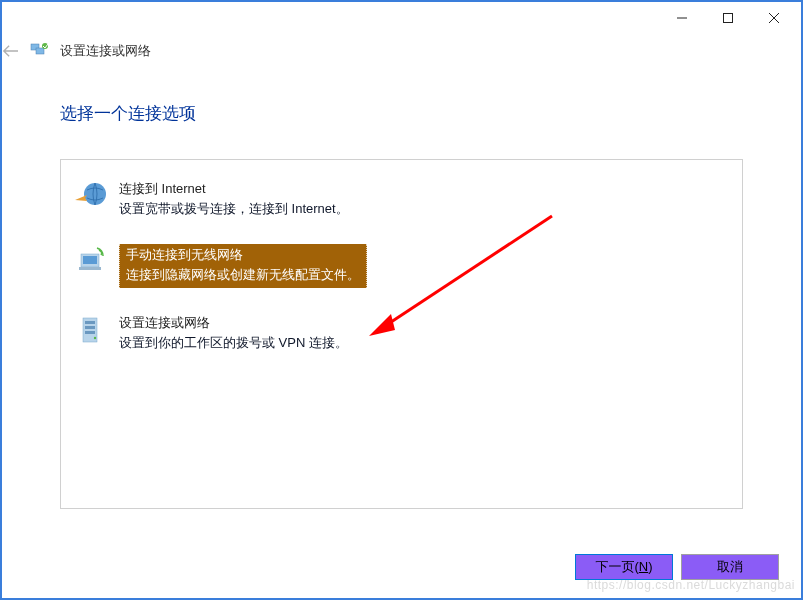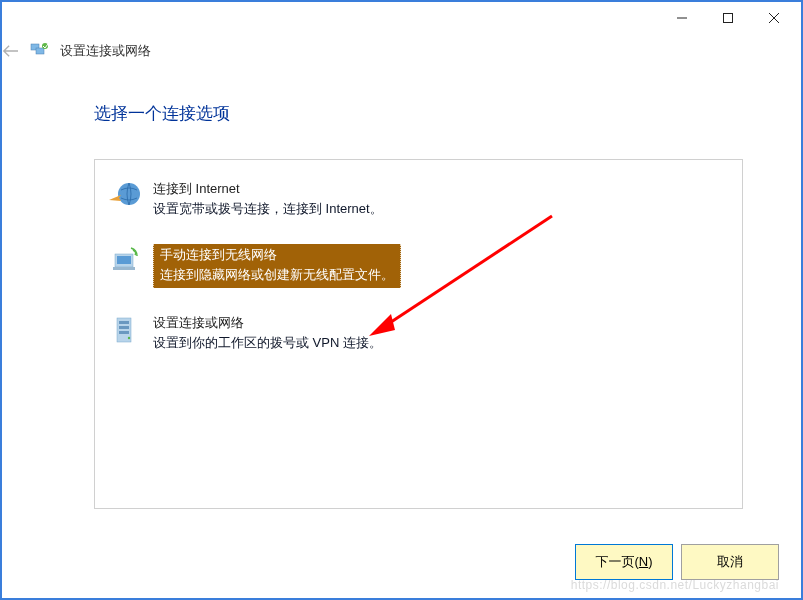--- a/index.html
+++ b/index.html
@@ -45,21 +45,21 @@
       width: 18px;
       height: 18px;
       position: relative;
     }
     .wizard-icon svg { display: block; }
     .window-title {
       font-size: 13px;
       color: #333;
     }
     .content {
-      padding: 30px 58px 0 92px;
+      padding: 30px 58px 0 58px;
     }
     .page-heading {
       font-size: 17px;
       color: #003399;
       font-weight: 400;
       margin-bottom: 34px;
     }
     .options-box {
       border: 1px solid #d0d0d0;
       padding: 10px 0;
@@ -113,23 +113,23 @@
     .option-text-wrap { display: inline-block; }
     .footer {
       position: absolute;
       bottom: 18px;
       right: 22px;
       display: flex;
       gap: 8px;
     }
     .btn {
       min-width: 98px;
-      height: 36px;
+      height: 26px;
       border: 1px solid #a0a0a0;
-      background: #fef9c3;
+      background: #8b5cf6;
       font-size: 13px;
       font-family: inherit;
       cursor: pointer;
       padding: 0 10px;
       display: flex;
       align-items: center;
       justify-content: center;
     }
     .btn.primary {
       border: 1px solid #0078d7;
@@ -137,21 +137,21 @@
     .btn-underline { text-decoration: underline; }
     .annotation-arrow {
       position: absolute;
       top: 206px;
       left: 365px;
       pointer-events: none;
     }
     .watermark {
       position: absolute;
       bottom: 6px;
-      right: 22px;
+      right: 6px;
       font-size: 12px;
       color: rgba(150,150,150,0.35);
       letter-spacing: 0.5px;
       pointer-events: none;
     }
   </style>
 </head>
 <body>
 
 <div class="titlebar">

